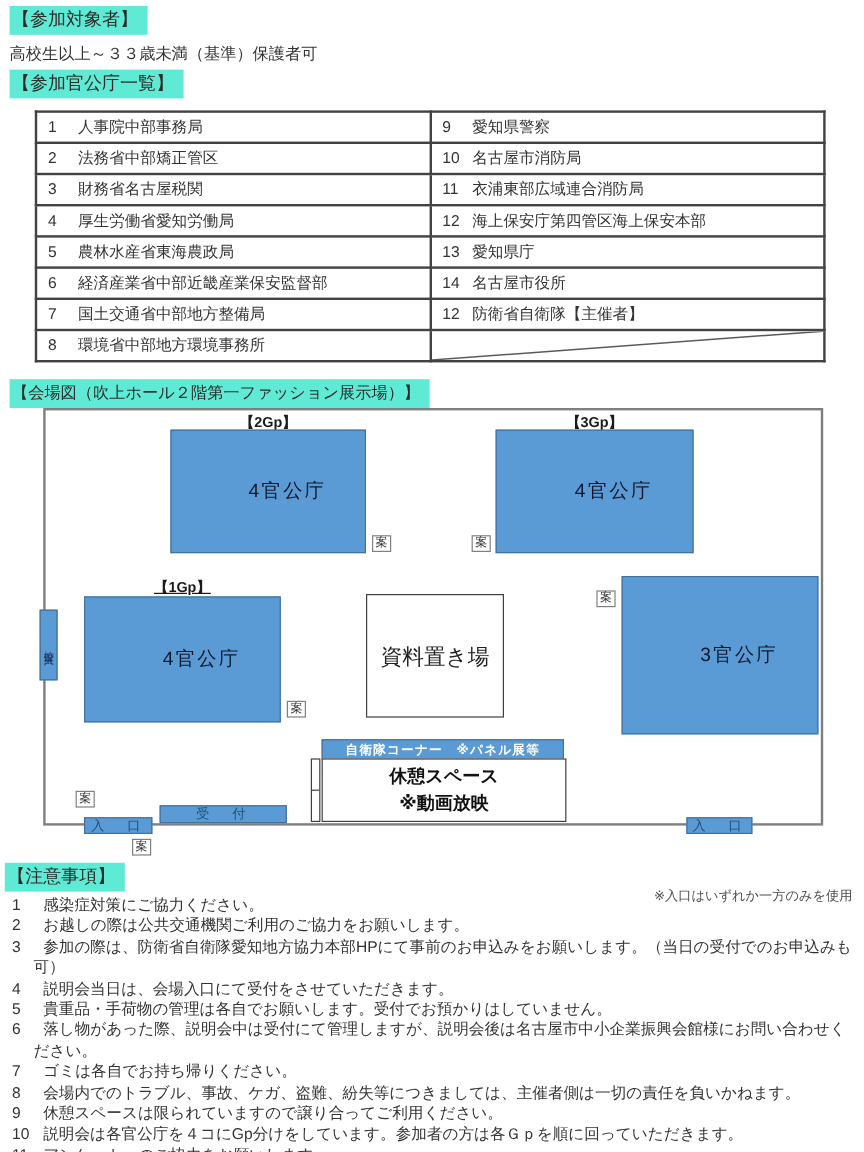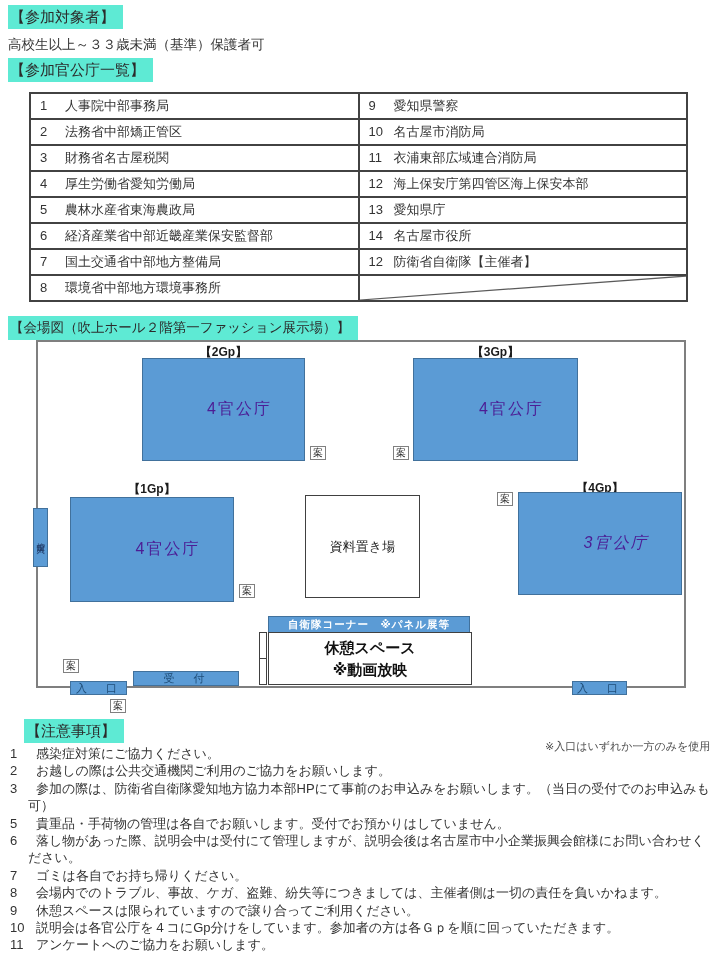--- a/index.html
+++ b/index.html
@@ -17,38 +17,38 @@
                   vertical-align:middle;white-space:nowrap;overflow:hidden;}
   table.agency .no{display:inline-block;width:25px;}
   td.emptycell{position:relative;padding:0;}
   svg.diag{position:absolute;left:0;top:0;width:100%;height:100%;display:block;}
   svg.diag line{stroke:#5a5a5a;stroke-width:1.2;vector-effect:non-scaling-stroke;}
   
   .map{position:absolute;left:36px;top:340px;width:650px;height:348px;border:2px solid #7f7f7f;
        box-sizing:border-box;background:#fff;}
   .gplabel{position:absolute;font-size:12px;font-weight:bold;color:#1a1a1a;text-align:center;white-space:nowrap;}
   .bluebox{position:absolute;background:#5b9bd5;border:1.5px solid #41719c;box-sizing:border-box;
-           color:#4c1d95;font-size:16px;display:flex;align-items:center;justify-content:center;letter-spacing:2px;padding-left:32px;}
+           color:#0f172a;font-size:16px;display:flex;align-items:center;justify-content:center;letter-spacing:2px;padding-left:32px;}
   .whitebox{position:absolute;background:#fff;border:1.5px solid #404040;box-sizing:border-box;
             display:flex;align-items:center;justify-content:center;text-align:center;}
   .an{position:absolute;width:16px;height:14px;background:#fff;border:1px solid #808080;box-sizing:border-box;
       font-size:10px;color:#333;display:flex;align-items:center;justify-content:center;line-height:1;}
   .jsdf{position:absolute;background:#5b9bd5;border:1px solid #41719c;box-sizing:border-box;color:#fff;
         font-size:10.5px;font-weight:bold;display:flex;align-items:center;justify-content:center;
         white-space:nowrap;letter-spacing:1px;}
   .deskbar{position:absolute;background:#5b9bd5;border:1px solid #41719c;box-sizing:border-box;
            color:#1f4e79;font-size:11px;display:flex;align-items:center;justify-content:center;
            letter-spacing:4px;white-space:nowrap;}
   .waiting{position:absolute;background:#5b9bd5;border:1px solid #41719c;box-sizing:border-box;
            color:#1f3864;font-size:8.5px;writing-mode:vertical-rl;text-orientation:upright;
            display:flex;align-items:center;justify-content:center;line-height:1.1;letter-spacing:1px;}
   .thincol{position:absolute;background:#fff;border:1.5px solid #404040;box-sizing:border-box;}
   .thincol div{width:100%;height:50%;border-bottom:1px solid #404040;box-sizing:border-box;}
   .rest{font-weight:bold;font-size:15px;color:#111;line-height:1.45;}
-  .materials{font-size:13px;color:#222;}
+  .materials{font-size:18px;color:#222;}
   .mapnote{position:absolute;font-size:11px;color:#4d4d4d;white-space:nowrap;}
   
   .notes{position:absolute;left:10px;top:745px;width:704px;font-size:13px;line-height:17.4px;color:#333;}
   .note-item{padding-left:18px;text-indent:-18px;}
   .note-num{display:inline-block;width:26px;text-indent:0;}
 </style>
 </head>
 <body>
 
 <div id="page">
@@ -103,28 +103,28 @@
   <div class="map">
 
     <div class="gplabel" style="left:104px;top:2px;width:163px;">【2Gp】</div>
     <div class="bluebox" style="left:104px;top:16px;width:163px;height:103px;">4官公庁</div>
     <div class="an" style="left:272px;top:104px;">案</div>
 
     <div class="gplabel" style="left:375px;top:2px;width:165px;">【3Gp】</div>
     <div class="bluebox" style="left:375px;top:16px;width:165px;height:103px;">4官公庁</div>
     <div class="an" style="left:355px;top:104px;">案</div>
 
-    <div class="gplabel" style="left:32px;top:139px;width:164px;">【1Gp】</div>
+    <div class="gplabel" style="left:32px;top:139px;width:164px;text-decoration:underline;">【1Gp】</div>
     <div class="bluebox" style="left:32px;top:155px;width:164px;height:105px;">4官公庁</div>
     <div class="an" style="left:201px;top:242px;">案</div>
 
     <div class="whitebox materials" style="left:267px;top:153px;width:115px;height:103px;">資料置き場</div>
 
     <div class="gplabel" style="left:480px;top:138px;width:164px;">【4Gp】</div>
-    <div class="bluebox" style="left:480px;top:150px;width:164px;height:103px;font-style:italic;">3官公庁</div>
+    <div class="bluebox" style="left:480px;top:138px;width:164px;height:132px;">3官公庁</div>
     <div class="an" style="left:459px;top:150px;">案</div>
 
     <div class="waiting" style="left:-5px;top:166px;width:15px;height:59px;">控室入口</div>
 
     <div class="jsdf" style="left:230px;top:274px;width:202px;height:17px;">自衛隊コーナー　※パネル展等</div>
 
     <div class="thincol" style="left:221px;top:290px;width:8px;height:53px;">
         <div></div>
       </div>
 
@@ -137,26 +137,27 @@
 
     <div class="an" style="left:25px;top:317px;">案</div>
     <div class="deskbar" style="left:95px;top:329px;width:106px;height:15px;">受　付</div>
     <div class="deskbar" style="left:32px;top:339px;width:57px;height:14px;">入　口</div>
     <div class="an" style="left:72px;top:357px;">案</div>
     <div class="deskbar" style="left:534px;top:339px;width:55px;height:14px;">入　口</div>
   </div>
 
   <div class="mapnote" style="left:545px;top:699px;margin-top:40px;">※入口はいずれか一方のみを使用</div>
 
-  <div class="hdr" style="left:24px;top:719px;">【注意事項】</div>
+  <div class="hdr" style="left:4px;top:719px;">【注意事項】</div>
 
   <div class="notes">
     <div class="note-item"><span class="note-num">1</span><span>感染症対策にご協力ください。</span></div>
     <div class="note-item"><span class="note-num">2</span><span>お越しの際は公共交通機関ご利用のご協力をお願いします。</span></div>
     <div class="note-item"><span class="note-num">3</span><span>参加の際は、防衛省自衛隊愛知地方協力本部HPにて事前のお申込みをお願いします。（当日の受付でのお申込みも可）</span></div>
+    <div class="note-item"><span class="note-num">4</span><span>説明会当日は、会場入口にて受付をさせていただきます。</span></div>
     <div class="note-item"><span class="note-num">5</span><span>貴重品・手荷物の管理は各自でお願いします。受付でお預かりはしていません。</span></div>
     <div class="note-item"><span class="note-num">6</span><span>落し物があった際、説明会中は受付にて管理しますが、説明会後は名古屋市中小企業振興会館様にお問い合わせください。</span></div>
     <div class="note-item"><span class="note-num">7</span><span>ゴミは各自でお持ち帰りください。</span></div>
     <div class="note-item"><span class="note-num">8</span><span>会場内でのトラブル、事故、ケガ、盗難、紛失等につきましては、主催者側は一切の責任を負いかねます。</span></div>
     <div class="note-item"><span class="note-num">9</span><span>休憩スペースは限られていますので譲り合ってご利用ください。</span></div>
     <div class="note-item"><span class="note-num">10</span><span>説明会は各官公庁を４コにGp分けをしています。参加者の方は各Ｇｐを順に回っていただきます。</span></div>
     <div class="note-item"><span class="note-num">11</span><span>アンケートへのご協力をお願いします。</span></div>
   </div>
 
 </div>

